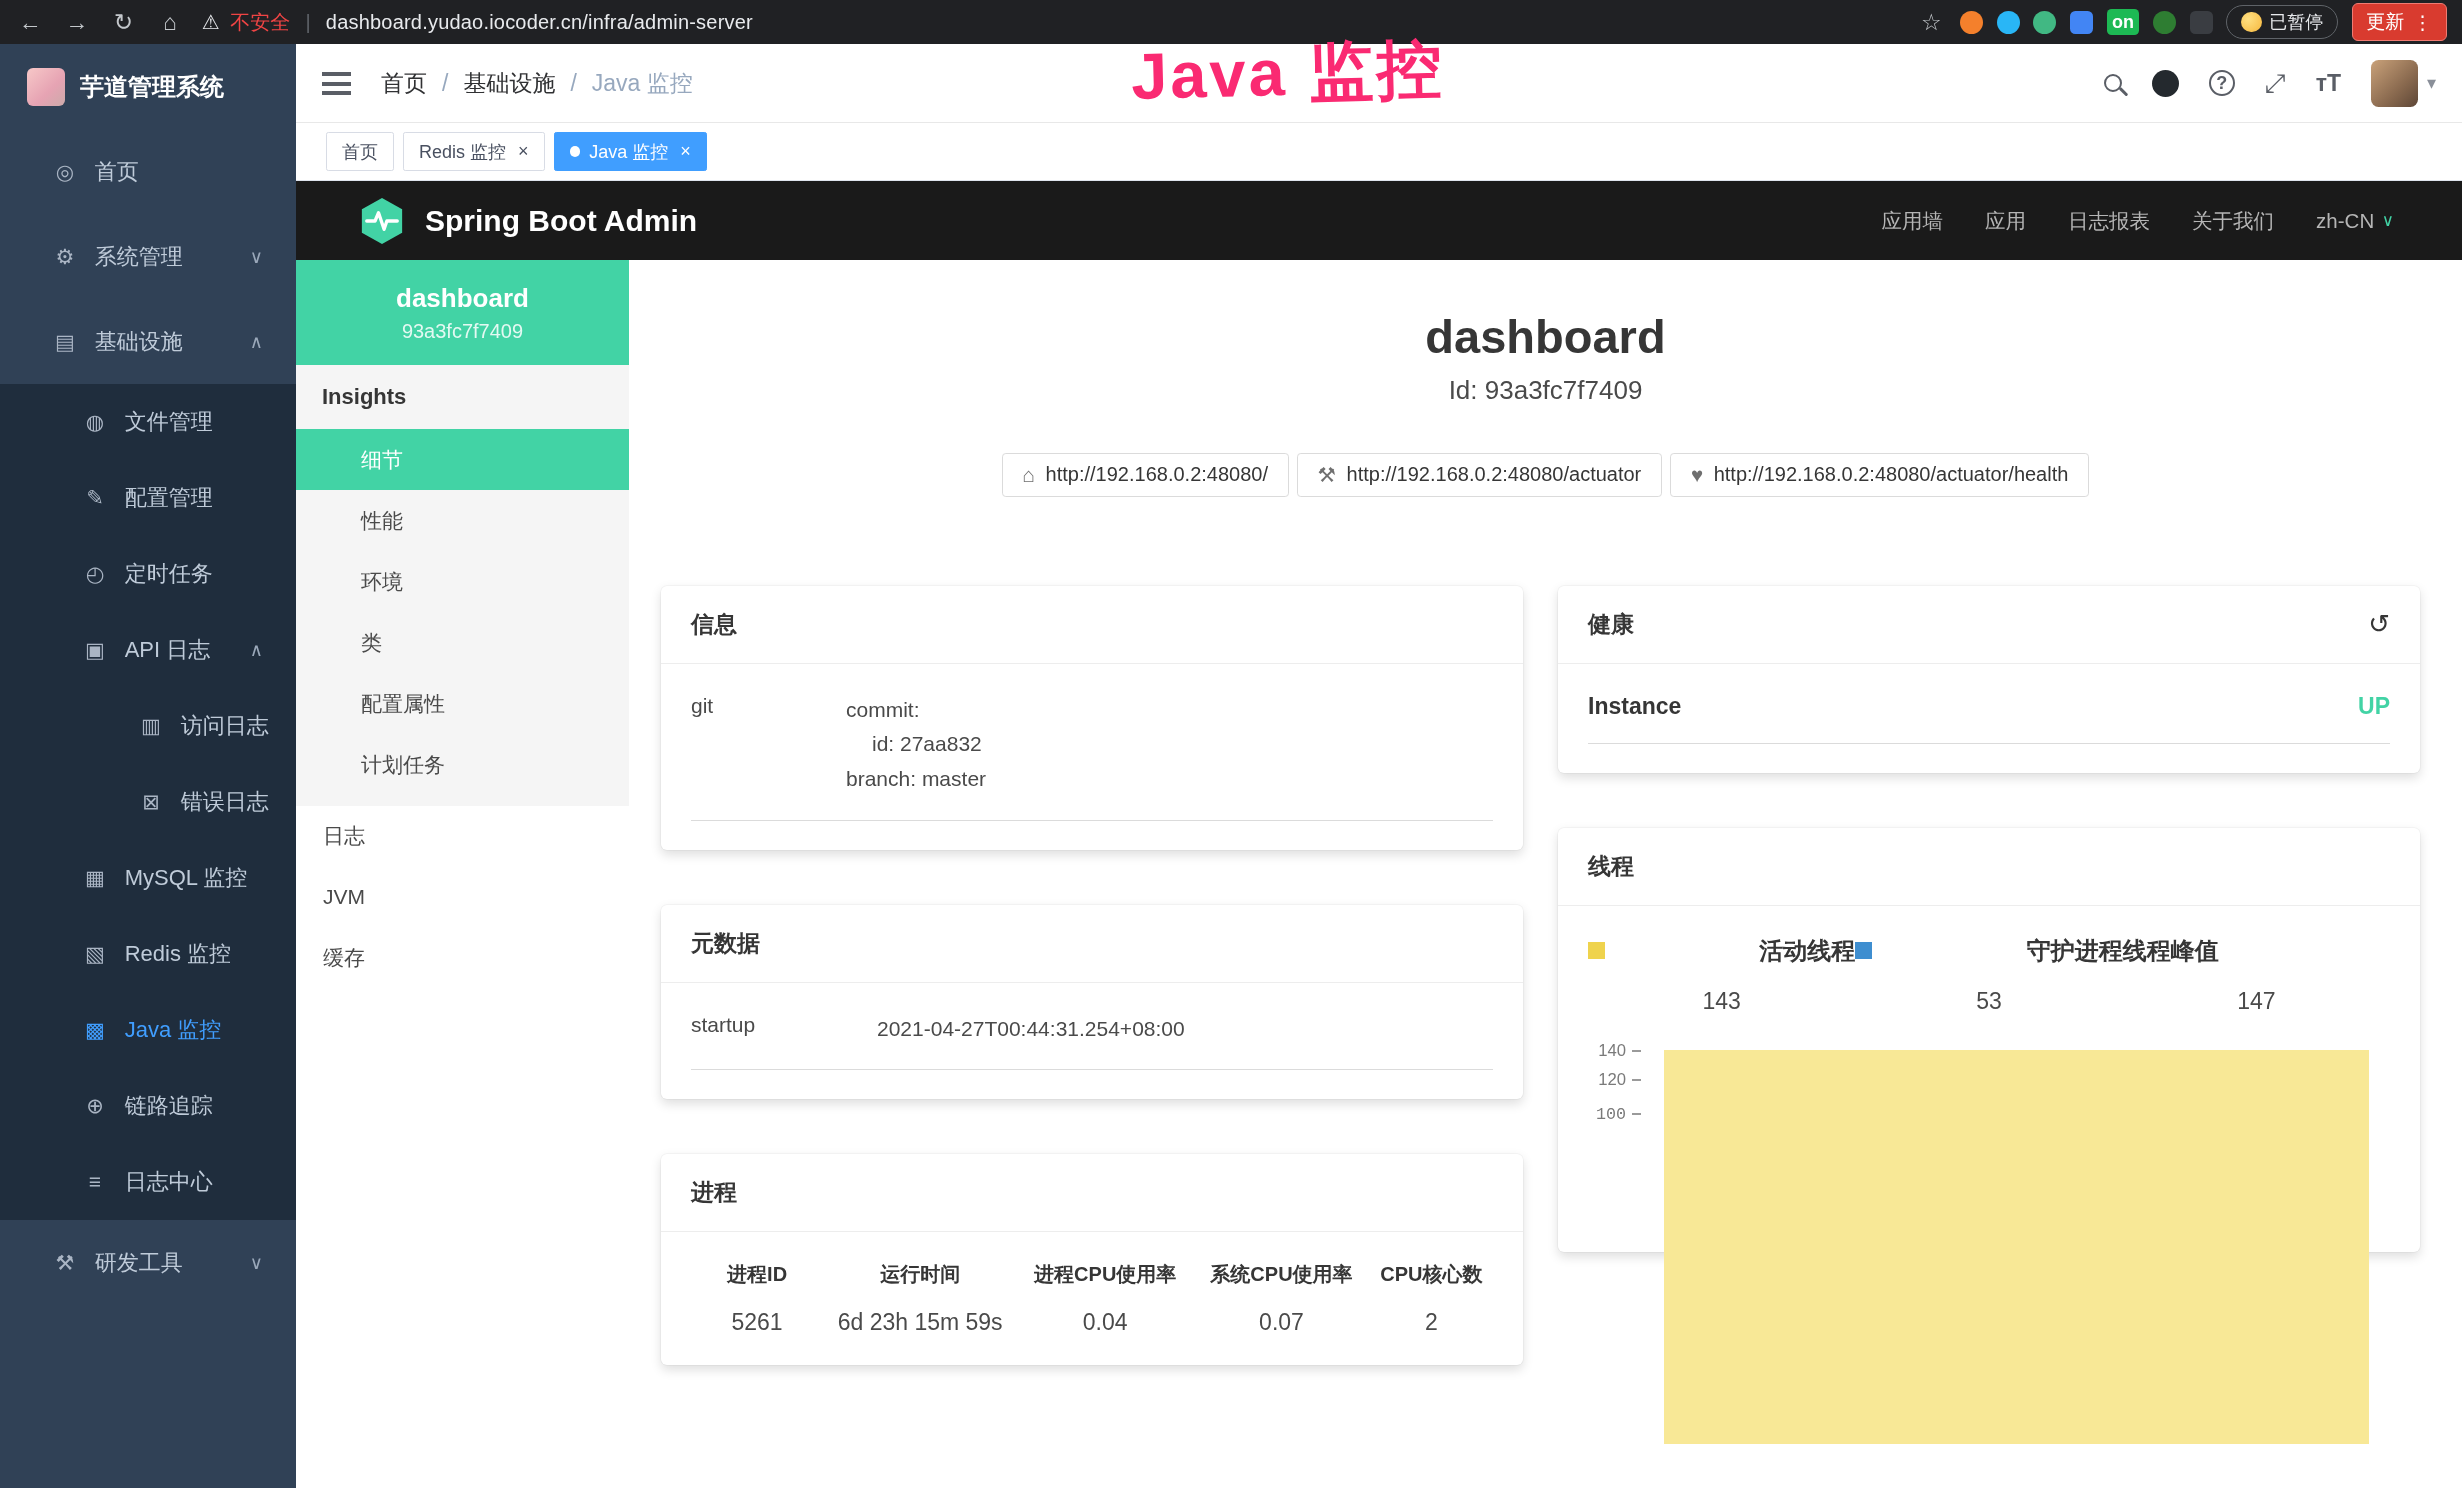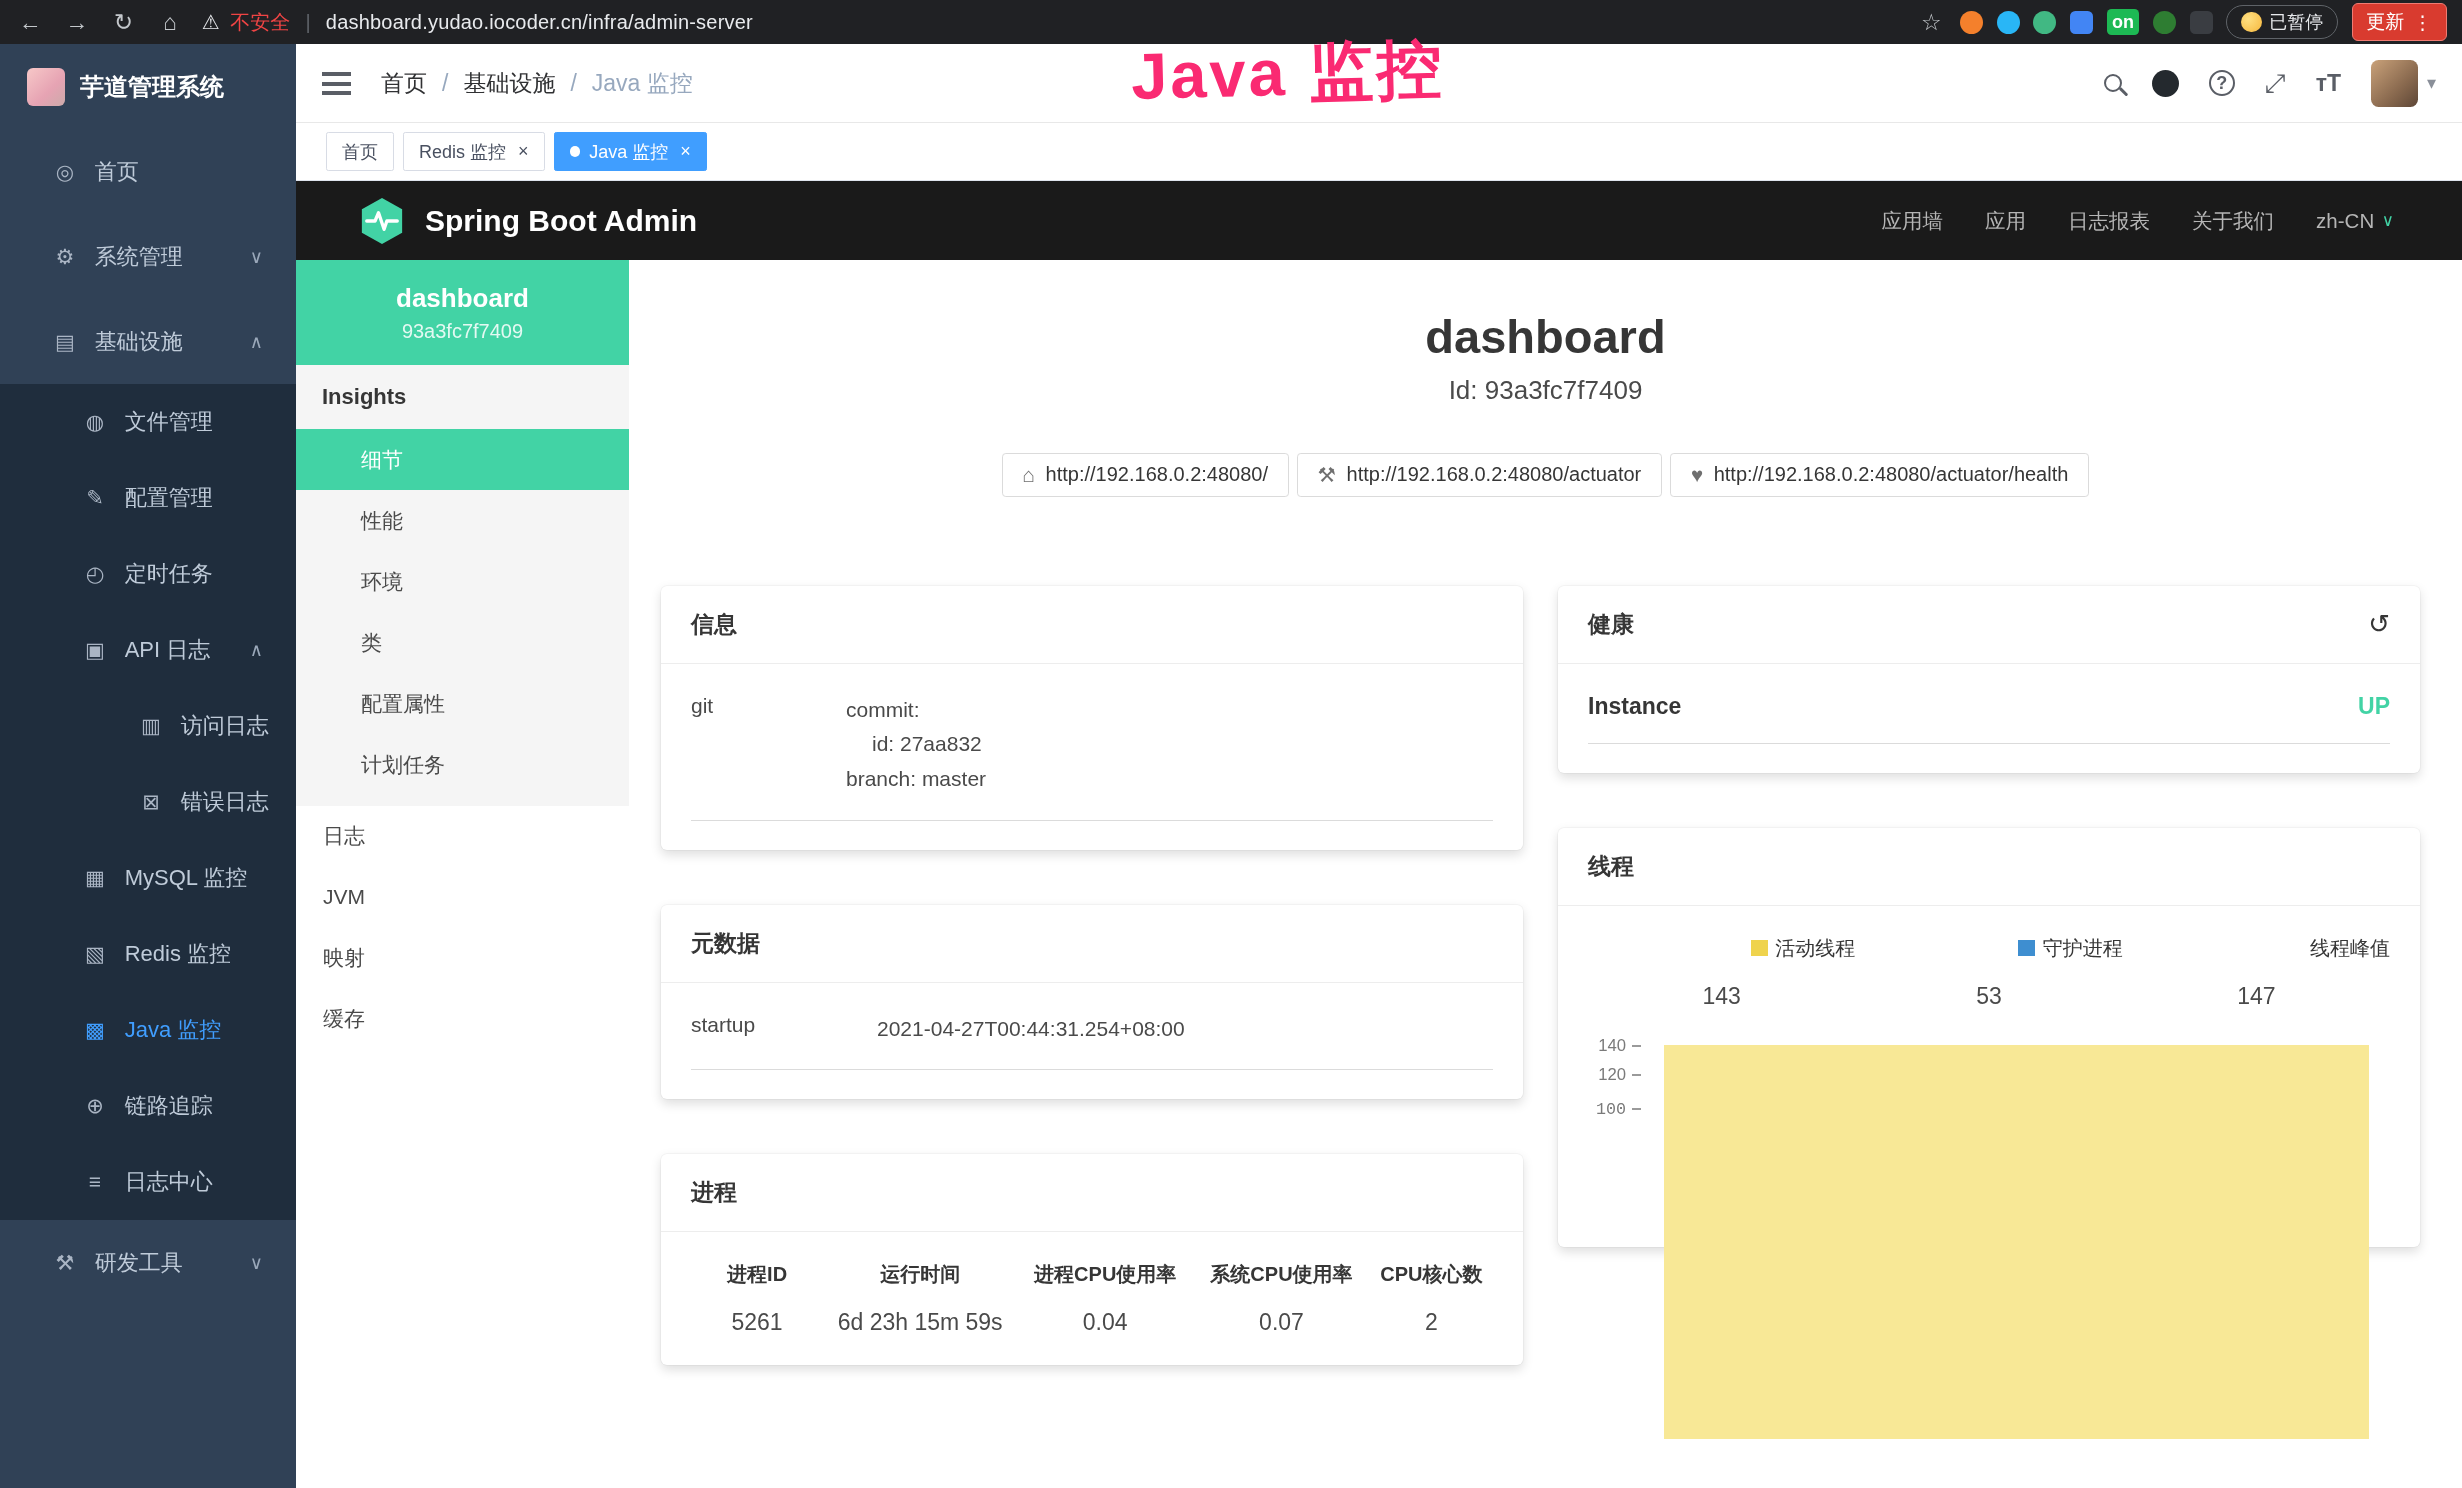--- a/index.html
+++ b/index.html
@@ -112,21 +112,21 @@
 
   .health-row { display:flex; justify-content:space-between; align-items:center; border-bottom:1.5px solid #dbdbdb; padding-bottom:23px; }
   .health-name { font-size:23px; font-weight:700; color:#363636; }
   .health-status { font-size:23px; font-weight:700; color:#42d3a5; }
 
   .process-grid { display:grid; grid-template-columns:1.5fr 2.2fr 2fr 2fr 1.4fr; text-align:center; row-gap:21px; align-items:center; }
   .p-head { font-size:20px; color:#363636; font-weight:600; }
   .p-val { font-size:23px; color:#4a4a4a; }
 
   .legend-grid { display:grid; grid-template-columns:1fr 1fr 1fr; text-align:center; row-gap:21px; }
-  .legend-item { display:flex; align-items:center; justify-content:flex-end; gap:7.6px; font-size:20px; color:#363636; }
+  .legend-item { display:flex; align-items:center; justify-content:space-between; gap:7.6px; font-size:24px; color:#363636;font-weight:bold; }
   .legend-sq { width:16.7px; height:16.7px; display:inline-block; }
   .legend-val { font-size:23px; color:#4a4a4a; }
 
   .chart { position:relative; height:182px; margin-top:26px; }
   .y-tick { position:absolute; left:0; width:53px; text-align:right; font-size:16.7px; color:#7a7a7a; }
   .y-tick::after { content:""; display:inline-block; width:9px; height:1.5px; background:#9a9a9a; margin-left:6px; vertical-align:middle; }
   .chart-area { position:absolute; left:76px; right:21px; top:9px; height:394px; background:#f8e896; }
 
   
   .annotation { position:absolute; left:1131px; top:29px; font-size:65px; font-weight:700; color:#fa2a72; transform:rotate(-1.5deg); z-index:60; letter-spacing:3px; pointer-events:none; }
@@ -311,21 +311,20 @@
               <div class="m-item active">细节</div>
               <div class="m-item">性能</div>
               <div class="m-item">环境</div>
               <div class="m-item">类</div>
               <div class="m-item">配置属性</div>
               <div class="m-item">计划任务</div>
             </div>
             <div class="sba-menu">
               <div class="m-item">日志</div>
               <div class="m-item">JVM</div>
-              <div class="m-item">映射</div>
               <div class="m-item">缓存</div>
             </div>
           </aside>
 
           <main class="sba-main">
             <h1 class="page-title">dashboard</h1>
             <div class="page-subtitle">Id: 93a3fc7f7409</div>
 
             <div class="links-row">
               <div class="link-btn">

